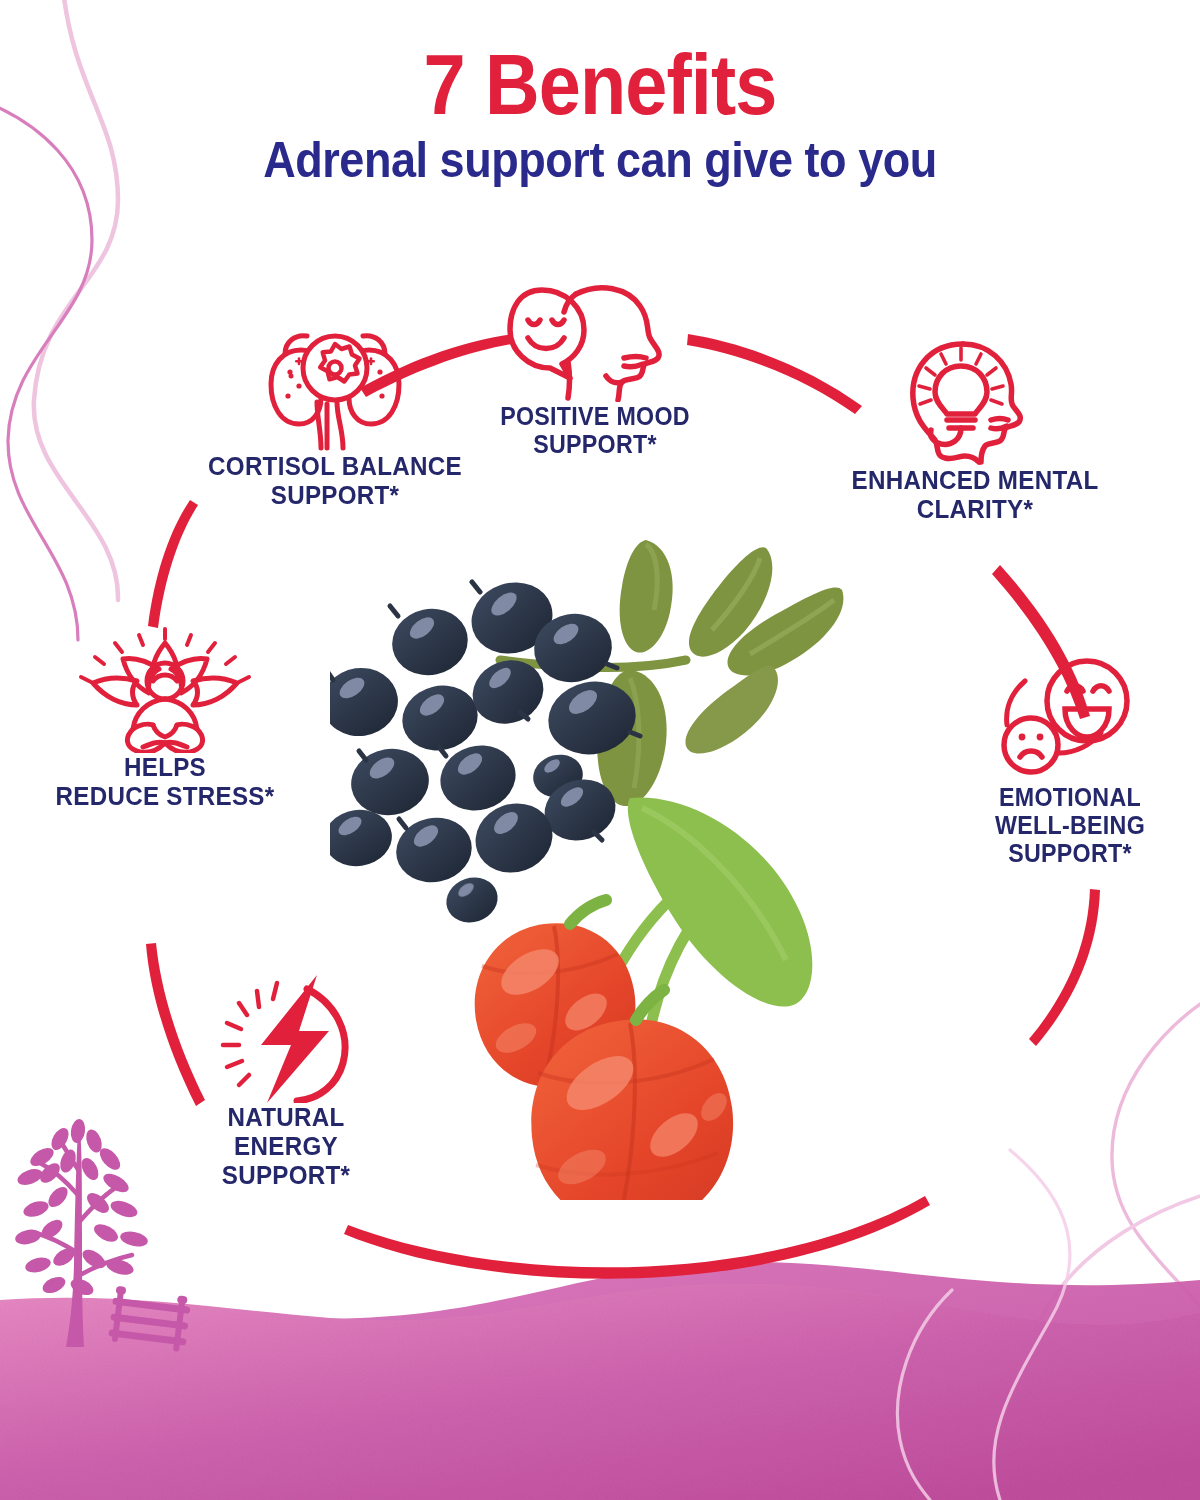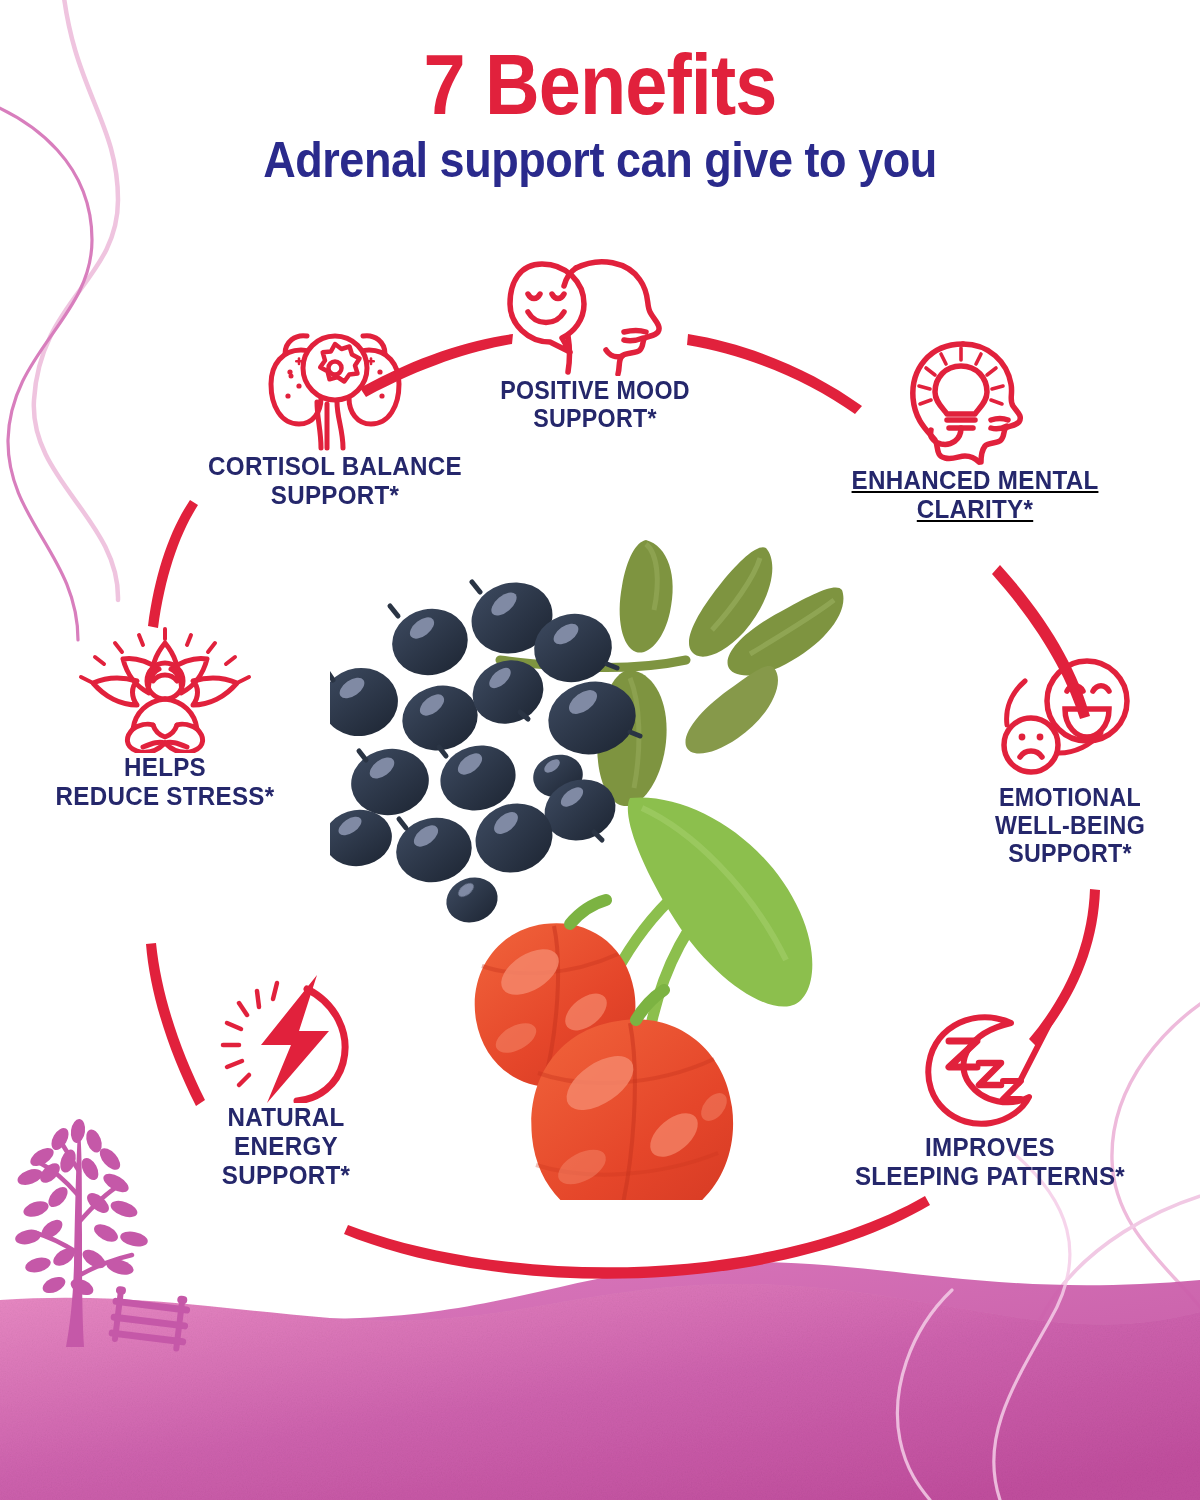--- a/index.html
+++ b/index.html
@@ -52,22 +52,22 @@
     transform:scaleX(0.93);
     transform-origin:center top;
   }
   .benefit .icon-wrap {
     display:flex; justify-content:center; align-items:flex-end;
     height:128px;
   }
 
   
   #node-cortisol { left:125px;  top:324px; width:420px; }
-  #node-mood     { left:395px;  top:248px; width:400px; }
-  #node-clarity  { left:775px;  top:338px; width:400px;text-decoration:underline; }
+  #node-mood     { left:395px;  top:274px; width:400px; }
+  #node-clarity  { left:775px;  top:338px; width:400px; }
   #node-emotion  { left:935px;  top:655px; width:270px; }
   #node-sleep    { left:790px;  top:1005px; width:400px; }
   #node-energy   { left:106px;   top:975px; width:360px; }
   #node-stress   { left:-15px;  top:625px; width:360px; }
 
   #node-cortisol .blabel { font-size:26px; }
   #node-mood .blabel     { font-size:25px; }
   #node-clarity .blabel  { font-size:26px; }
   #node-emotion .blabel  { font-size:25px; }
   #node-sleep .blabel    { font-size:26px; }
@@ -447,39 +447,20 @@
           <circle cx="27" cy="84" r="3.4"></circle>
           <circle cx="45" cy="84" r="3.4"></circle>
         </g>
       </svg>
     </div>
     <div class="blabel">EMOTIONAL
 WELL-BEING
 SUPPORT*</div>
   </div>
 
-  <div class="benefit" id="node-sleep">
-    <div class="icon-wrap">
-      <svg width="150" height="128" viewBox="0 0 150 128">
-        <g fill="none" stroke="#E1213C" stroke-width="6" stroke-linecap="round" stroke-linejoin="round">
-
-          <path d="M 96 18 C 62 2, 20 20, 14 58 C 8 96, 40 124, 76 118 C 94 115, 108 104, 114 92
-                   C 96 102, 68 98, 54 78 C 40 58, 52 28, 96 18 Z"></path>
-
-          <path d="M 34 36 L 62 36 L 34 62 L 62 62" stroke-width="7"></path>
-          <path d="M 64 58 L 86 58 L 64 80 L 86 80" stroke-width="6.5"></path>
-          <path d="M 88 76 L 106 76 L 88 94 L 106 94" stroke-width="6"></path>
-
-          <path d="M 146 -4 L 104 78" stroke-width="6"></path>
-        </g>
-      </svg>
-    </div>
-    <div class="blabel">IMPROVES
-SLEEPING PATTERNS*</div>
-  </div>
 
   <div class="benefit" id="node-energy">
     <div class="icon-wrap">
       <svg width="150" height="128" viewBox="0 0 150 128">
 
         <path d="M 96 14 C 124 28, 140 58, 132 88 C 126 110, 108 124, 86 126" fill="none" stroke="#E1213C" stroke-width="7" stroke-linecap="round"></path>
 
         <path d="M 106 0 L 50 70 L 80 70 L 56 128 L 118 56 L 88 56 L 106 0 Z" fill="#E1213C"></path>
 
         <g stroke="#E1213C" stroke-width="4.5" stroke-linecap="round">

